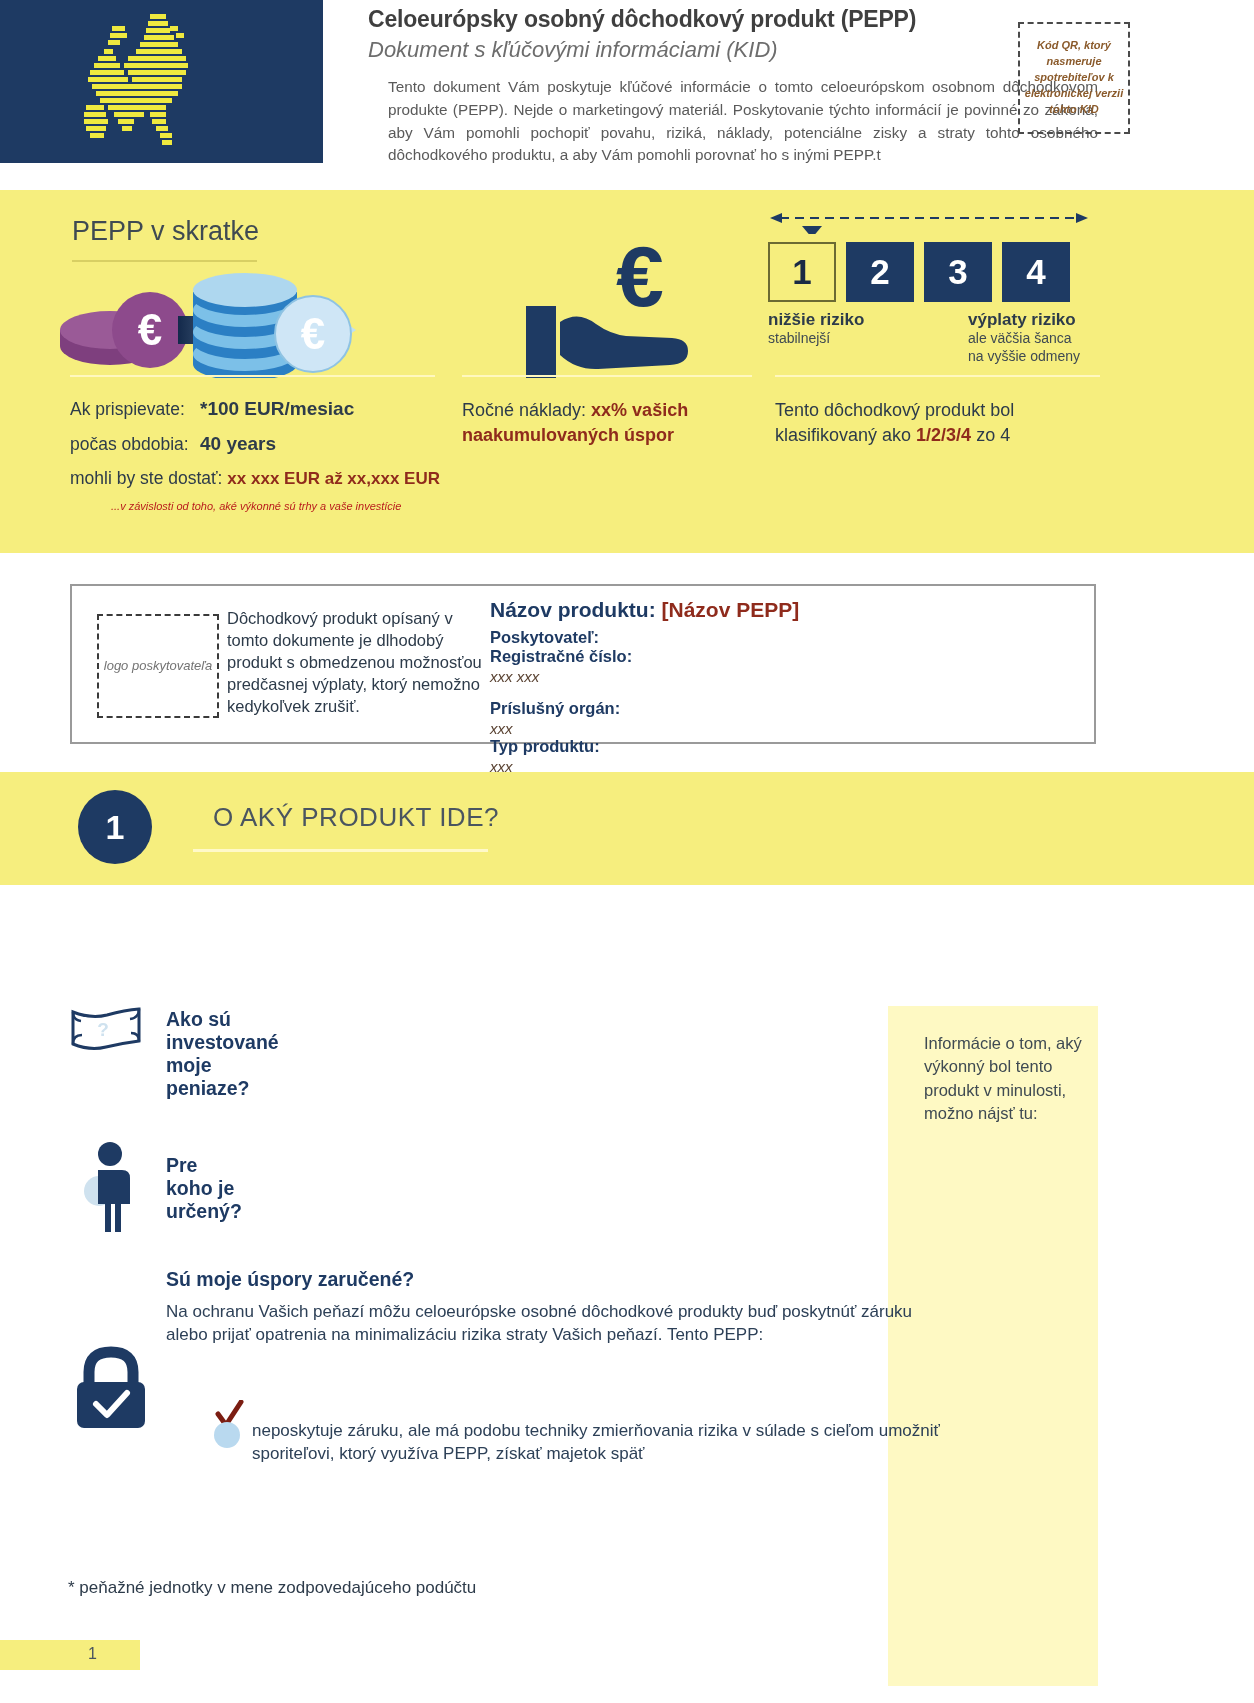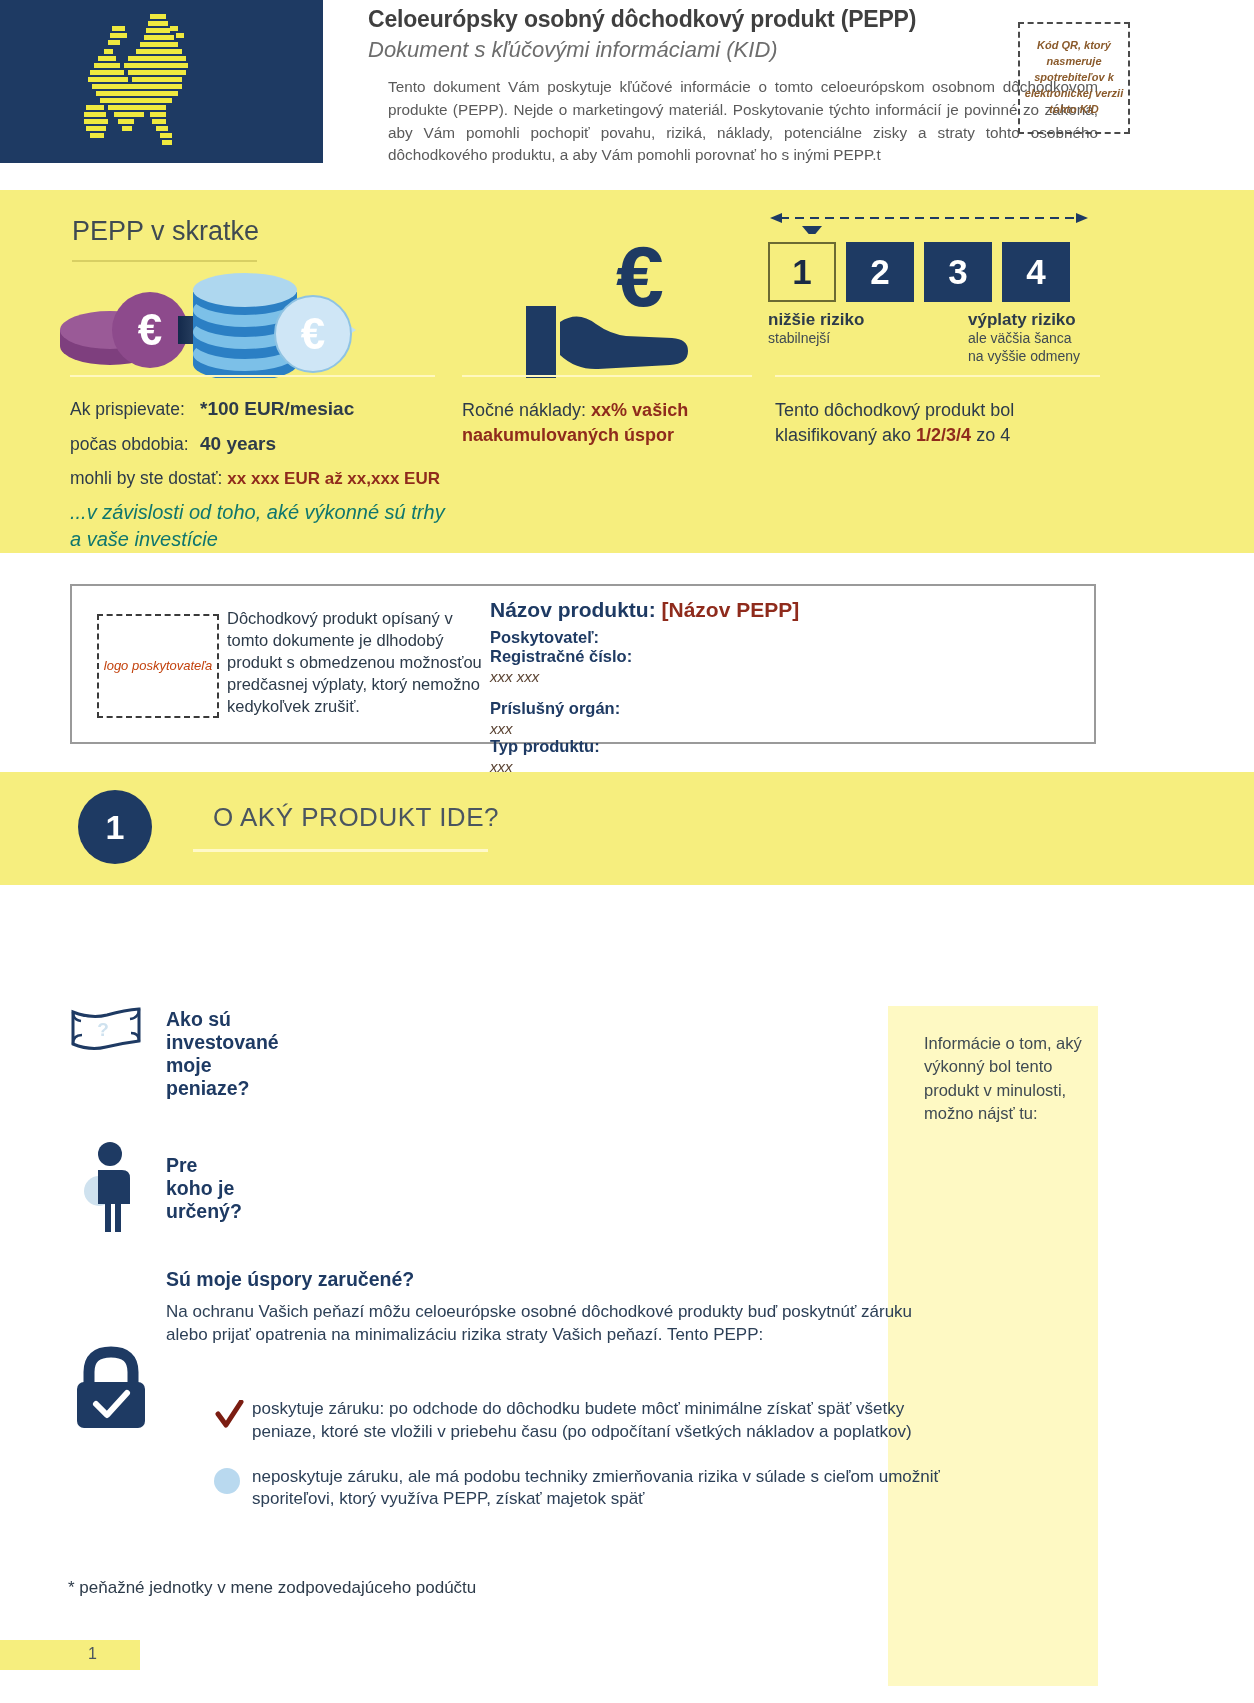--- a/index.html
+++ b/index.html
@@ -76,42 +76,42 @@
   .rl-small{font-size:14px;color:#3f4a52;line-height:1.25;}
   .rl-high .rl-strong,.rl-high .rl-small{text-align:left;}
 
   
   .b-left{position:absolute;left:70px;top:208px;width:380px;font-size:17.5px;color:#2d3b4a;}
   .b-row{display:flex;align-items:baseline;margin-bottom:13px;}
   .b-lab{width:130px;}
   .b-val{font-weight:bold;font-size:19px;}
   .b-line3{margin-bottom:10px;}
   .red{color:#8f2b1c;}
-  .b-italic{font-style:italic;font-size:20px;line-height:1.35;color:#0f766e;}
+  .b-italic{font-style:italic;font-size:11px;line-height:1.35;color:#b91c1c;margin-left:41px;}
 
   .b-mid{position:absolute;left:462px;top:208px;width:290px;font-size:18px;line-height:1.4;color:#2d3b4a;}
   .b-right{position:absolute;left:775px;top:208px;width:330px;font-size:18px;line-height:1.4;color:#2d3b4a;}
   .guarantee-box{
     margin-top:14px;background:#b9ddf0;padding:12px 14px 14px 14px;width:300px;
     font-size:17.5px;line-height:1.4;color:#2b4a63;
   }
   .guarantee-box b{color:#1e3a63;}
   .guarantee-box .red{color:#8f2b1c;}
 
   
   .prodbox{
     position:absolute;left:70px;top:584px;width:1022px;height:156px;
     border:2px solid #9a9a9a;background:#fff;
   }
   .logo-dash{
     position:absolute;left:25px;top:28px;width:118px;height:100px;
     border:2px dashed #3a3a3a;display:flex;align-items:center;justify-content:center;
     text-align:center;
   }
-  .logo-dash span{font-size:13px;font-style:italic;color:#c2410c;line-height:1.4;}
+  .logo-dash span{font-size:13px;font-style:italic;color:#737373;line-height:1.4;}
   .prod-desc{
     position:absolute;left:155px;top:22px;width:260px;font-size:16.5px;line-height:1.33;color:#2d3b4a;
   }
   .prod-right{position:absolute;left:418px;top:12px;width:590px;}
   .prod-name{font-size:21px;font-weight:bold;color:#1e3a63;}
   .prod-name .red{color:#8f2b1c;}
   .prod-grid{display:flex;margin-top:6px;flex-direction:column;}
   .pg-col{}
   .pg-c1{width:228px;}
   .pg-c2{width:228px;}
@@ -395,21 +395,20 @@
     <div class="q3-title">Sú moje úspory zaručené?</div>
     <div class="q3-body">Na ochranu Vašich peňazí môžu celoeurópske osobné dôchodkové produkty buď poskytnúť záruku alebo prijať opatrenia na minimalizáciu rizika straty Vašich peňazí. Tento PEPP:</div>
 
     <div class="bullets">
       <div class="bul">
         <span class="mark">
           <svg width="30" height="30" viewBox="0 0 30 30">
             <polyline points="4,14 12,25 27,2" fill="none" stroke="#7b1d12" stroke-width="5" stroke-linecap="round" stroke-linejoin="round"></polyline>
           </svg>
         </span>
-        <span>poskytuje záruku: po odchode do dôchodku budete môcť minimálne získať späť všetky peniaze, ktoré ste vložili v priebehu času (po odpočítaní všetkých nákladov a poplatkov)</span>
       </div>
       <div class="bul">
         <span class="mark">
             <span class="dot-blue"></span>
           </span>
         <span>neposkytuje záruku, ale má podobu techniky zmierňovania rizika v súlade s cieľom umožniť sporiteľovi, ktorý využíva PEPP, získať majetok späť</span>
       </div>
     </div>
   </div>
 

